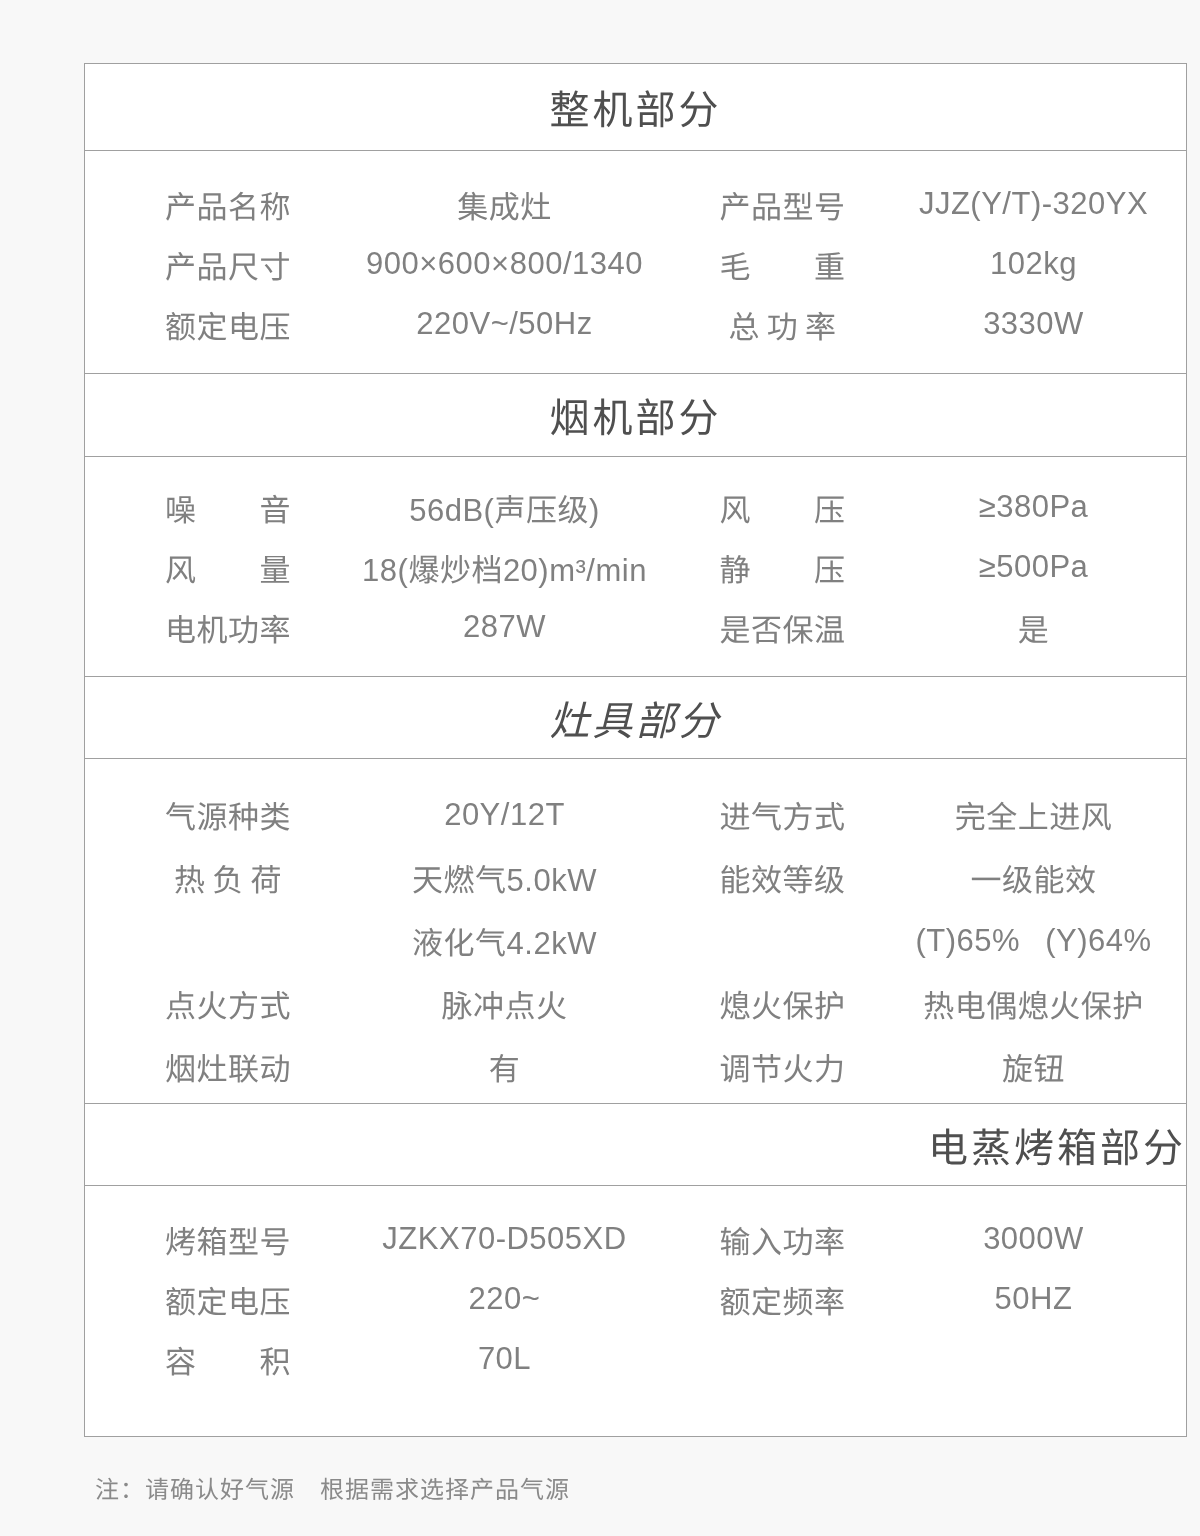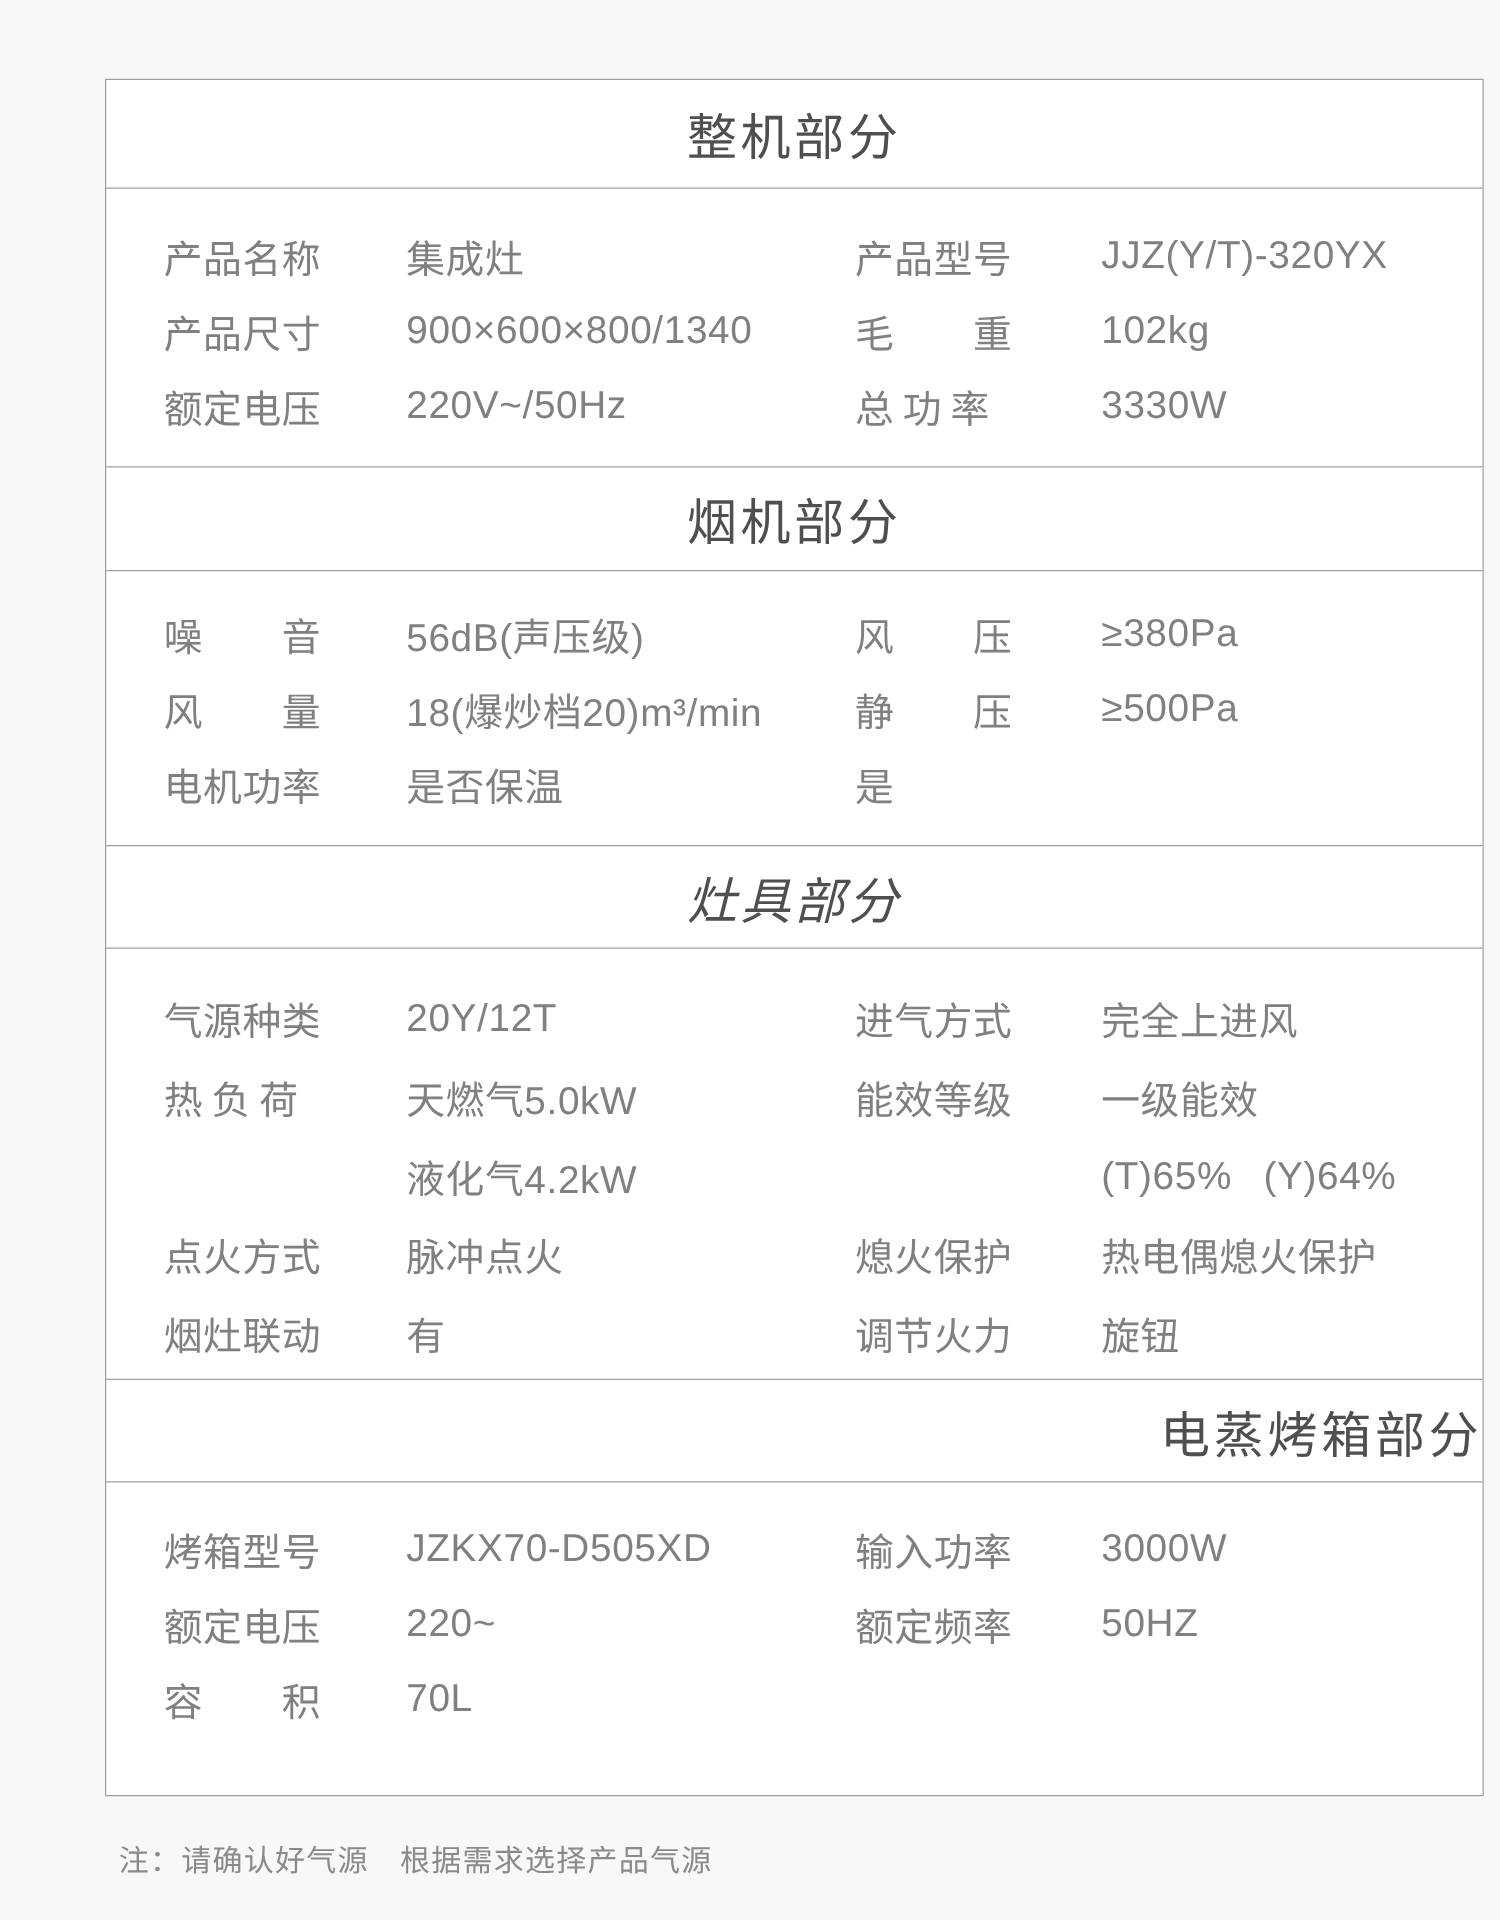--- a/index.html
+++ b/index.html
@@ -33,20 +33,21 @@
     letter-spacing: 3px;
     font-weight: 500;
     color: var(--header-text);
   }
   .sec-header.h1 { height: 87px; }
   .sec-header.h2 { height: 83px; }
   .sec-header.h3 { height: 82px; font-style: italic; }
   .sec-header.h4 { height: 82px; justify-content: flex-end; }
   .sec-body {
     border-bottom: 1px solid var(--border);
+    text-align: center;
   }
   .sec-body.b1 { height: 223px; padding-top: 23px; }
   .sec-body.b2 { height: 220px; padding-top: 20px; }
   .sec-body.b3 { height: 345px; padding-top: 24px; }
   .sec-body.b4 { height: 250px; padding-top: 23px; border-bottom: none; }
   .row {
     display: grid;
     grid-template-columns: 194px 359px 197px auto;
     padding-left: 46px;
     height: 60px;
@@ -109,20 +110,21 @@
       <span class="cell val">≥380Pa</span>
     </div>
     <div class="row">
       <span class="cell lbl">风　　量</span>
       <span class="cell val">18(爆炒档20)m³/min</span>
       <span class="cell lbl">静　　压</span>
       <span class="cell val">≥500Pa</span>
     </div>
     <div class="row">
       <span class="cell lbl">电机功率</span>
+      <span class="cell val">287W</span>
       <span class="cell lbl">是否保温</span>
       <span class="cell val">是</span>
     </div>
   </div>
 
   <div class="sec-header h3">
     <span>灶具部分</span>
   </div>
   <div class="sec-body b3">
     <div class="row">

